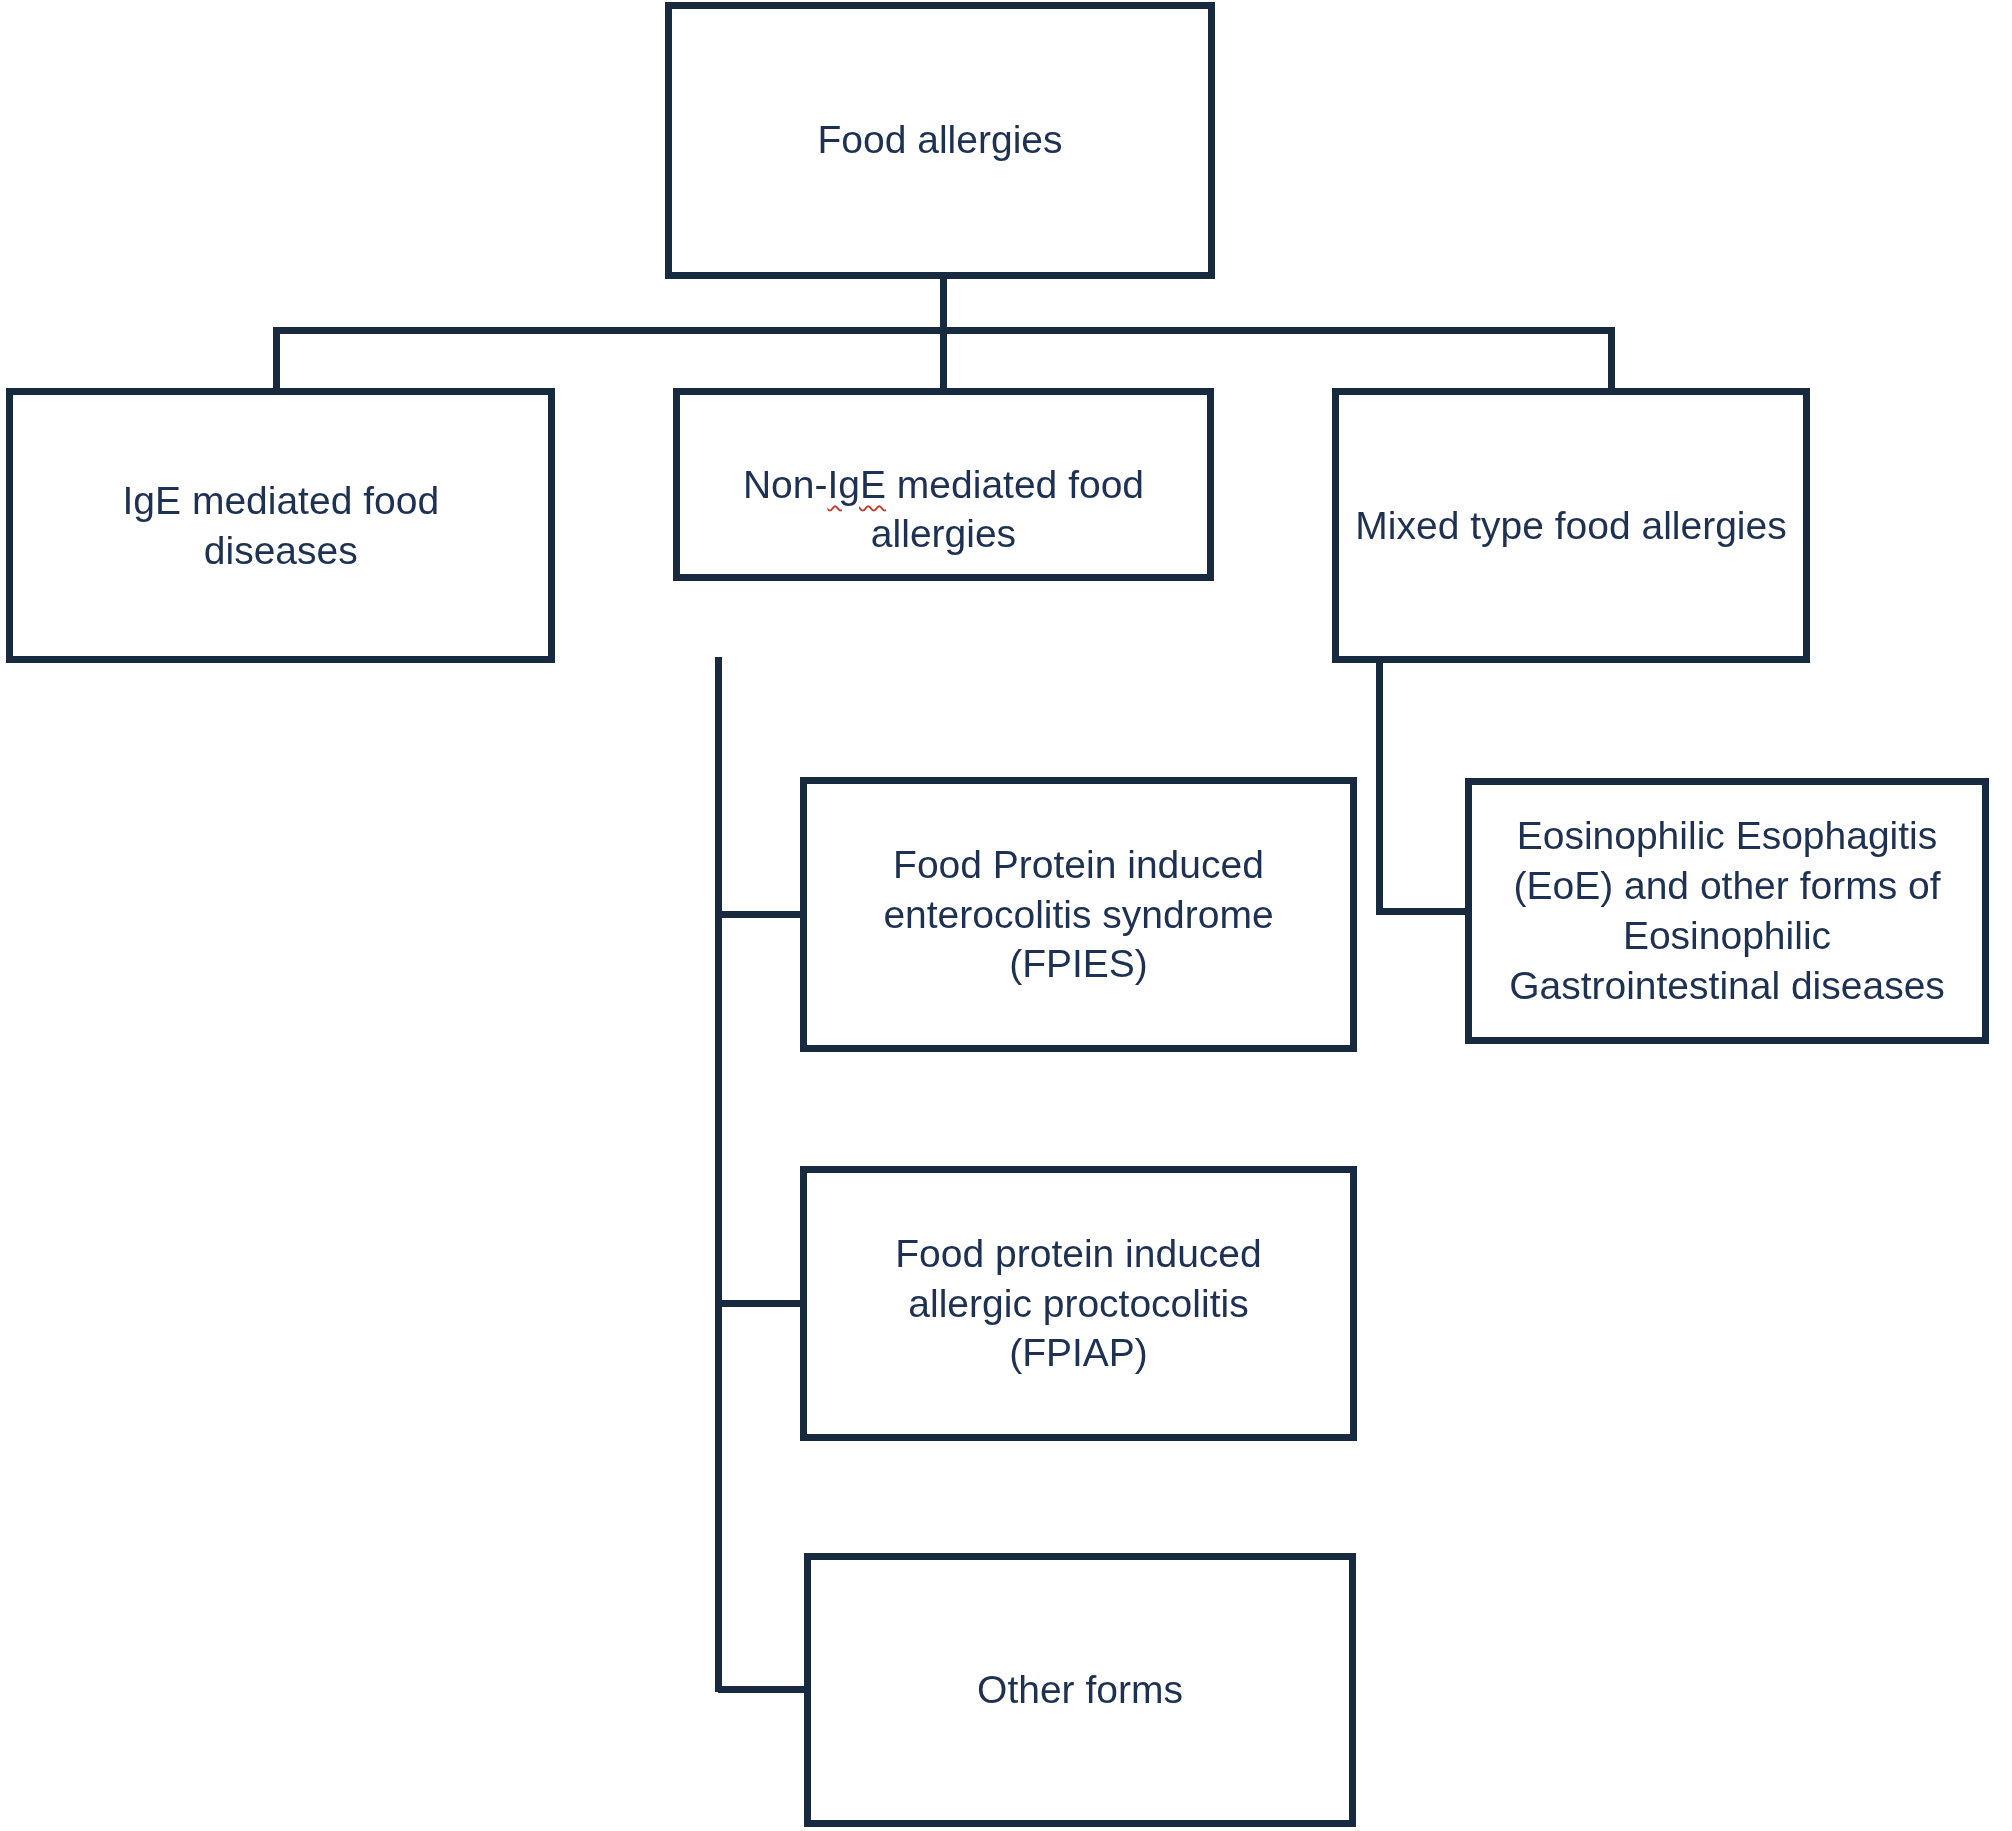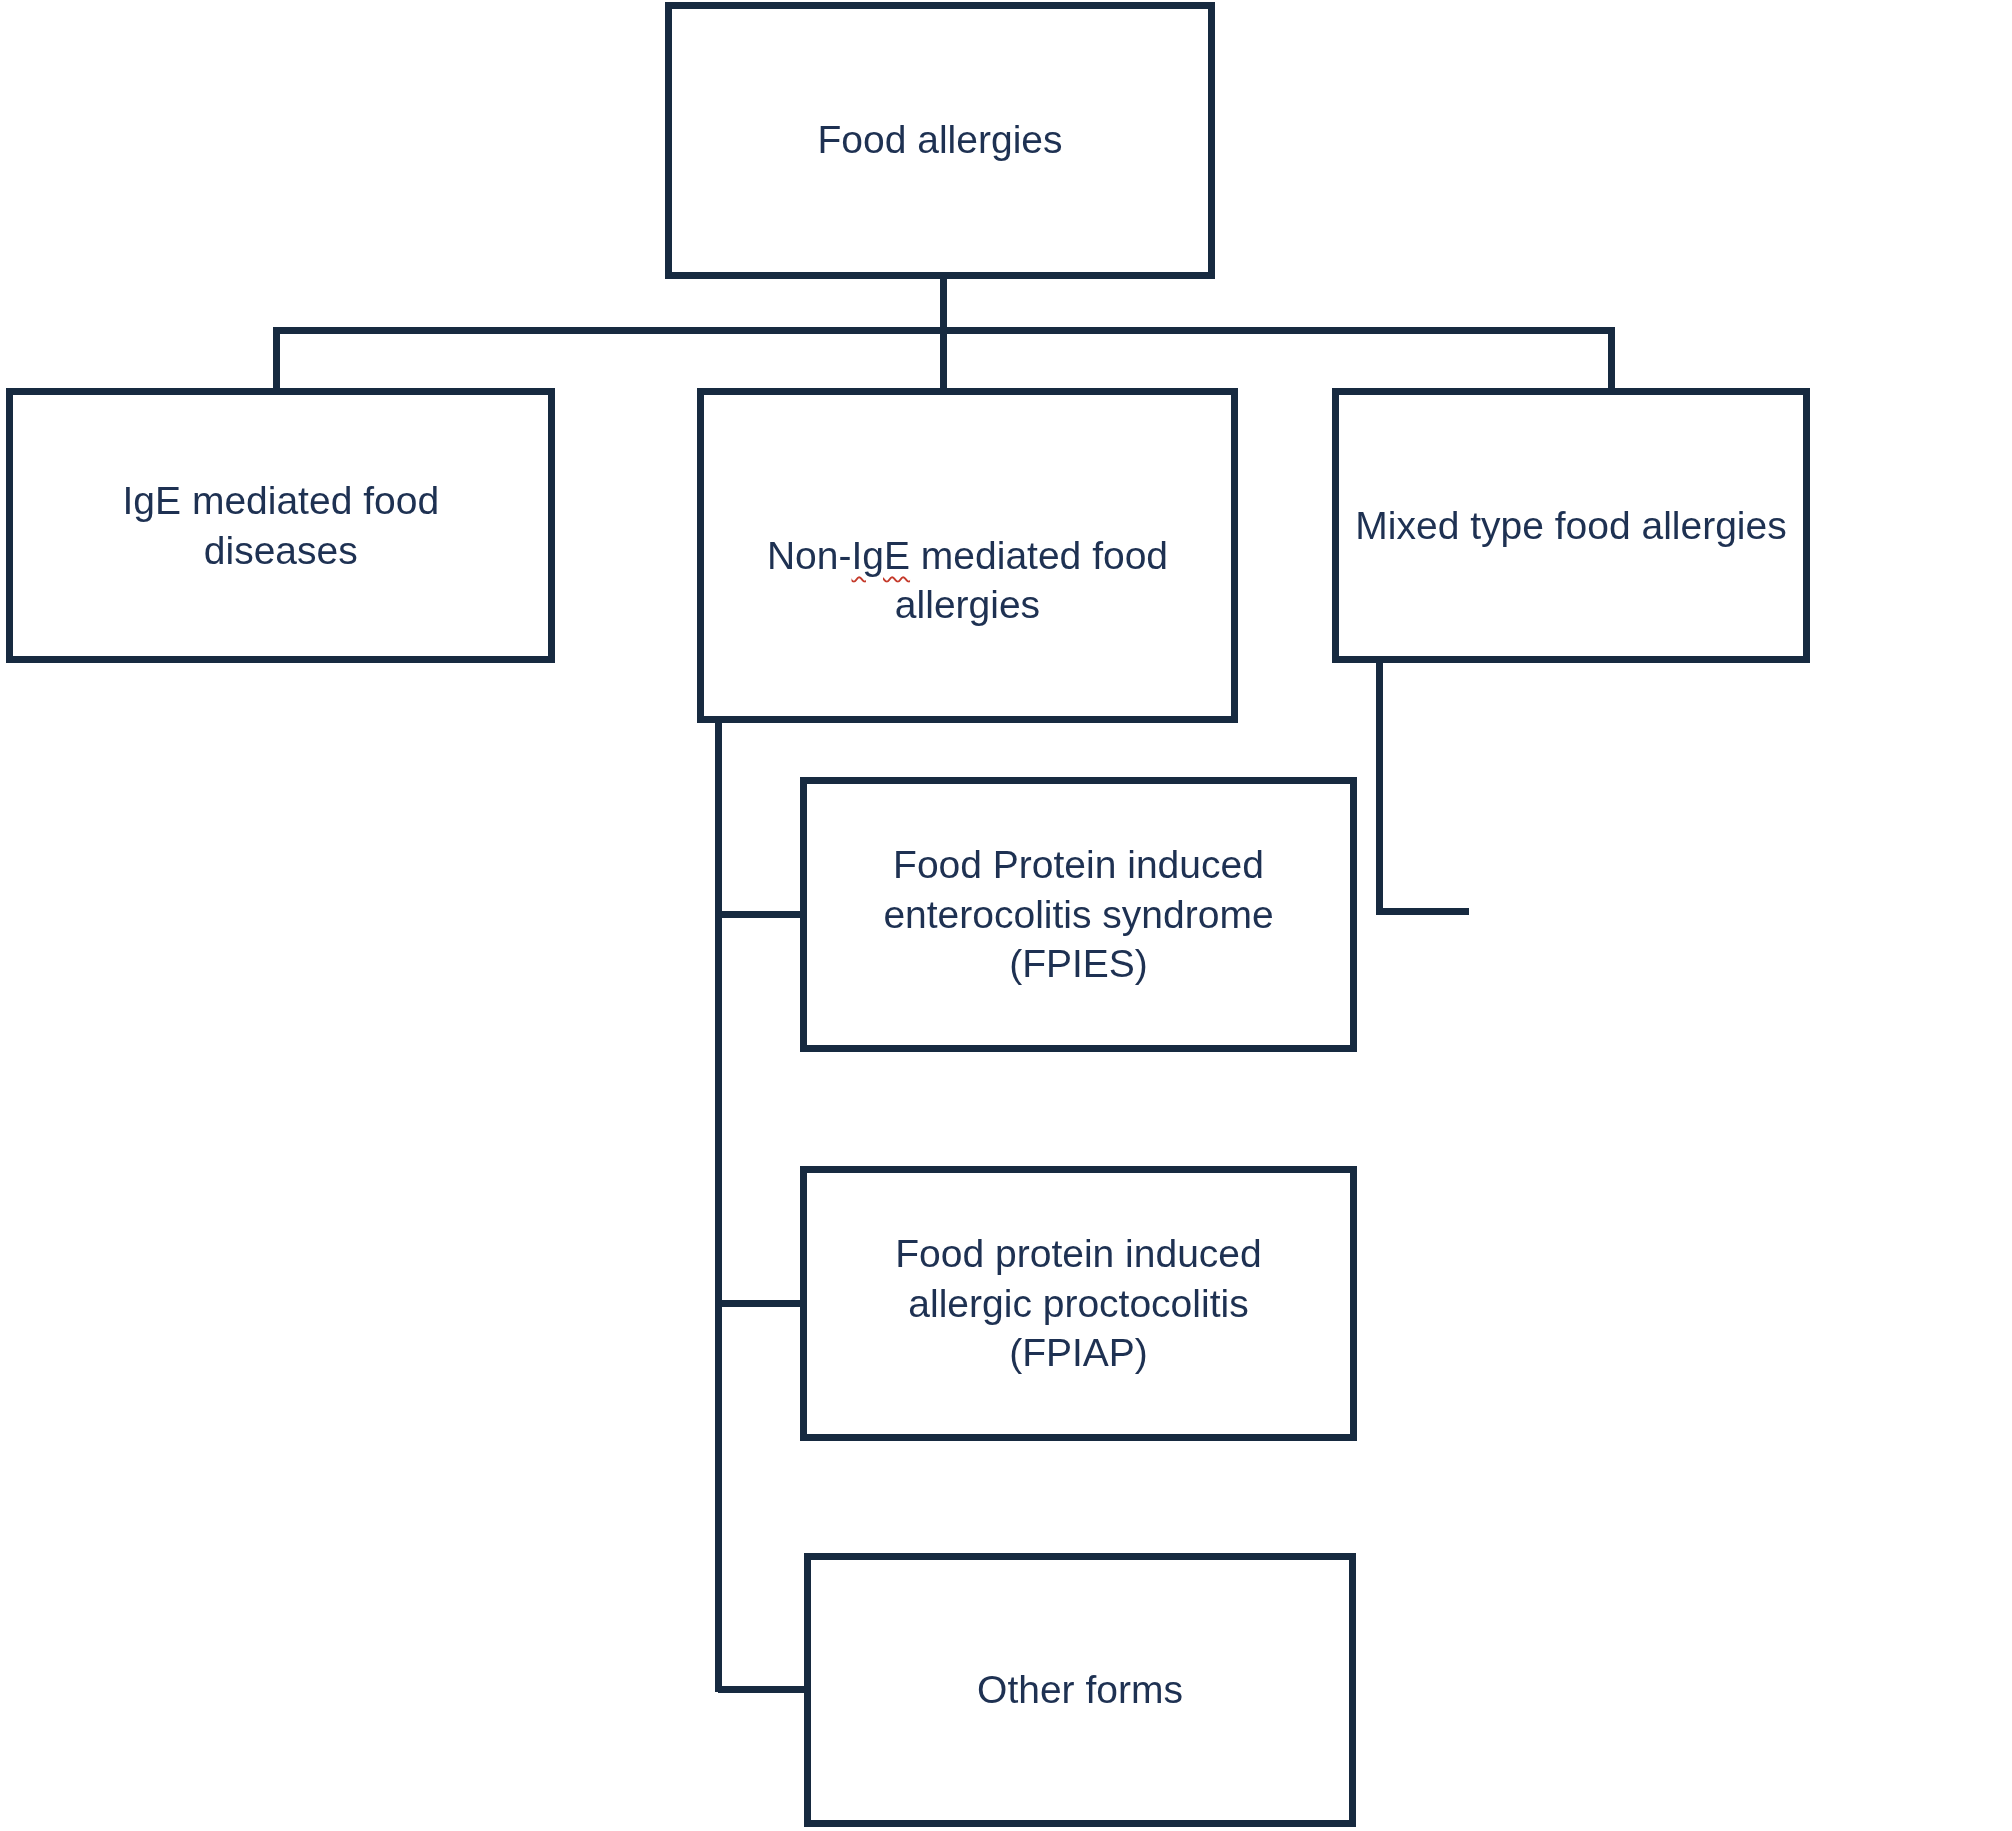--- a/index.html
+++ b/index.html
@@ -60,37 +60,43 @@
 
   <div class="node" style="left:665px; top:1.6px; width:550px; height:277px;">
     <span>Food allergies</span>
   </div>
 
   <div class="node" style="left:6.3px; top:388px; width:549px; height:275px;">
     <span>IgE mediated food
 diseases</span>
   </div>
 
-  <div class="node" style="left:673px; top:388px; width:541px; height:335px;margin-left:24px;">
+  <div class="node" style="left:673px; top:388px; width:541px; height:193px;">
     <span>
       <span>Non-</span><span class="wavy">IgE</span><span> mediated food
 allergies</span>
     </span>
   </div>
 
   <div class="node" style="left:1332px; top:388px; width:478px; height:275px;">
     <span>Mixed type food allergies</span>
   </div>
 
   <div class="node" style="left:800px; top:777px; width:557px; height:275px;">
     <span>Food Protein induced
 enterocolitis syndrome
 (FPIES)</span>
   </div>
 
+  <div class="node" style="left:1465px; top:778px; width:524px; height:266px;">
+    <span>Eosinophilic Esophagitis
+(EoE) and other forms of
+Eosinophilic
+Gastrointestinal diseases</span>
+  </div>
 
   <div class="node" style="left:800px; top:1166px; width:557px; height:275px;">
     <span>Food protein induced
 allergic proctocolitis
 (FPIAP)</span>
   </div>
 
   <div class="node" style="left:804px; top:1553px; width:552px; height:274px;">
     <span>Other forms</span>
   </div>

